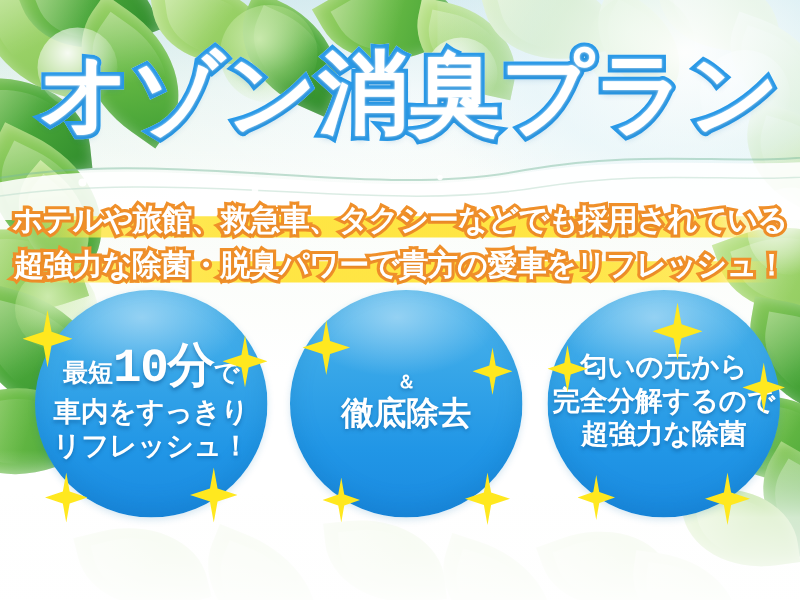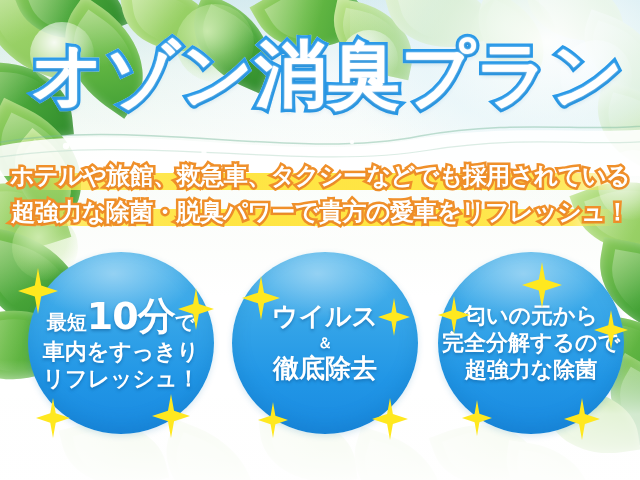--- a/index.html
+++ b/index.html
@@ -161,22 +161,23 @@
     paint-order: stroke fill;
     letter-spacing: -0.5px;
     white-space: nowrap;
     text-shadow: 0 1px 2px rgba(200,110,20,0.35);
   }
 
   
   .circles {
     position: absolute;
     left: 0; right: 0;
-    top: 252px;
+    top: 232px;
     height: 185px;
+    font-family: Liberation Mono, monospace;
   }
   .circle {
     position: absolute;
     top: 0;
     width: 186px;
     height: 182px;
     border-radius: 50%;
     background:
       radial-gradient(ellipse 70% 42% at 46% 12%, rgba(255,255,255,0.42) 0%, rgba(255,255,255,0) 62%),
       linear-gradient(to bottom, #4fb6ec 0%, #37a6e8 35%, #2196e6 70%, #1a8ae0 100%);
@@ -303,21 +304,20 @@
         <span class="c-row">
           <span class="s-sm base-align">最短</span><span class="s-xl base-align">10分</span><span class="s-sm base-align">で</span>
         </span>
         <span class="c-row s-md">車内をすっきり</span>
         <span class="c-row s-md">リフレッシュ！</span>
       </div>
     </div>
 
     <div class="circle c2">
       <div class="c-text">
-        <span class="c-row s-lg">ウイルス</span>
         <span class="c-row s-amp">＆</span>
         <span class="c-row s-lg">徹底除去</span>
       </div>
     </div>
 
     <div class="circle c3">
       <div class="c-text">
         <span class="c-row s-md">匂いの元から</span>
         <span class="c-row s-md">完全分解するので</span>
         <span class="c-row s-md">超強力な除菌</span>

